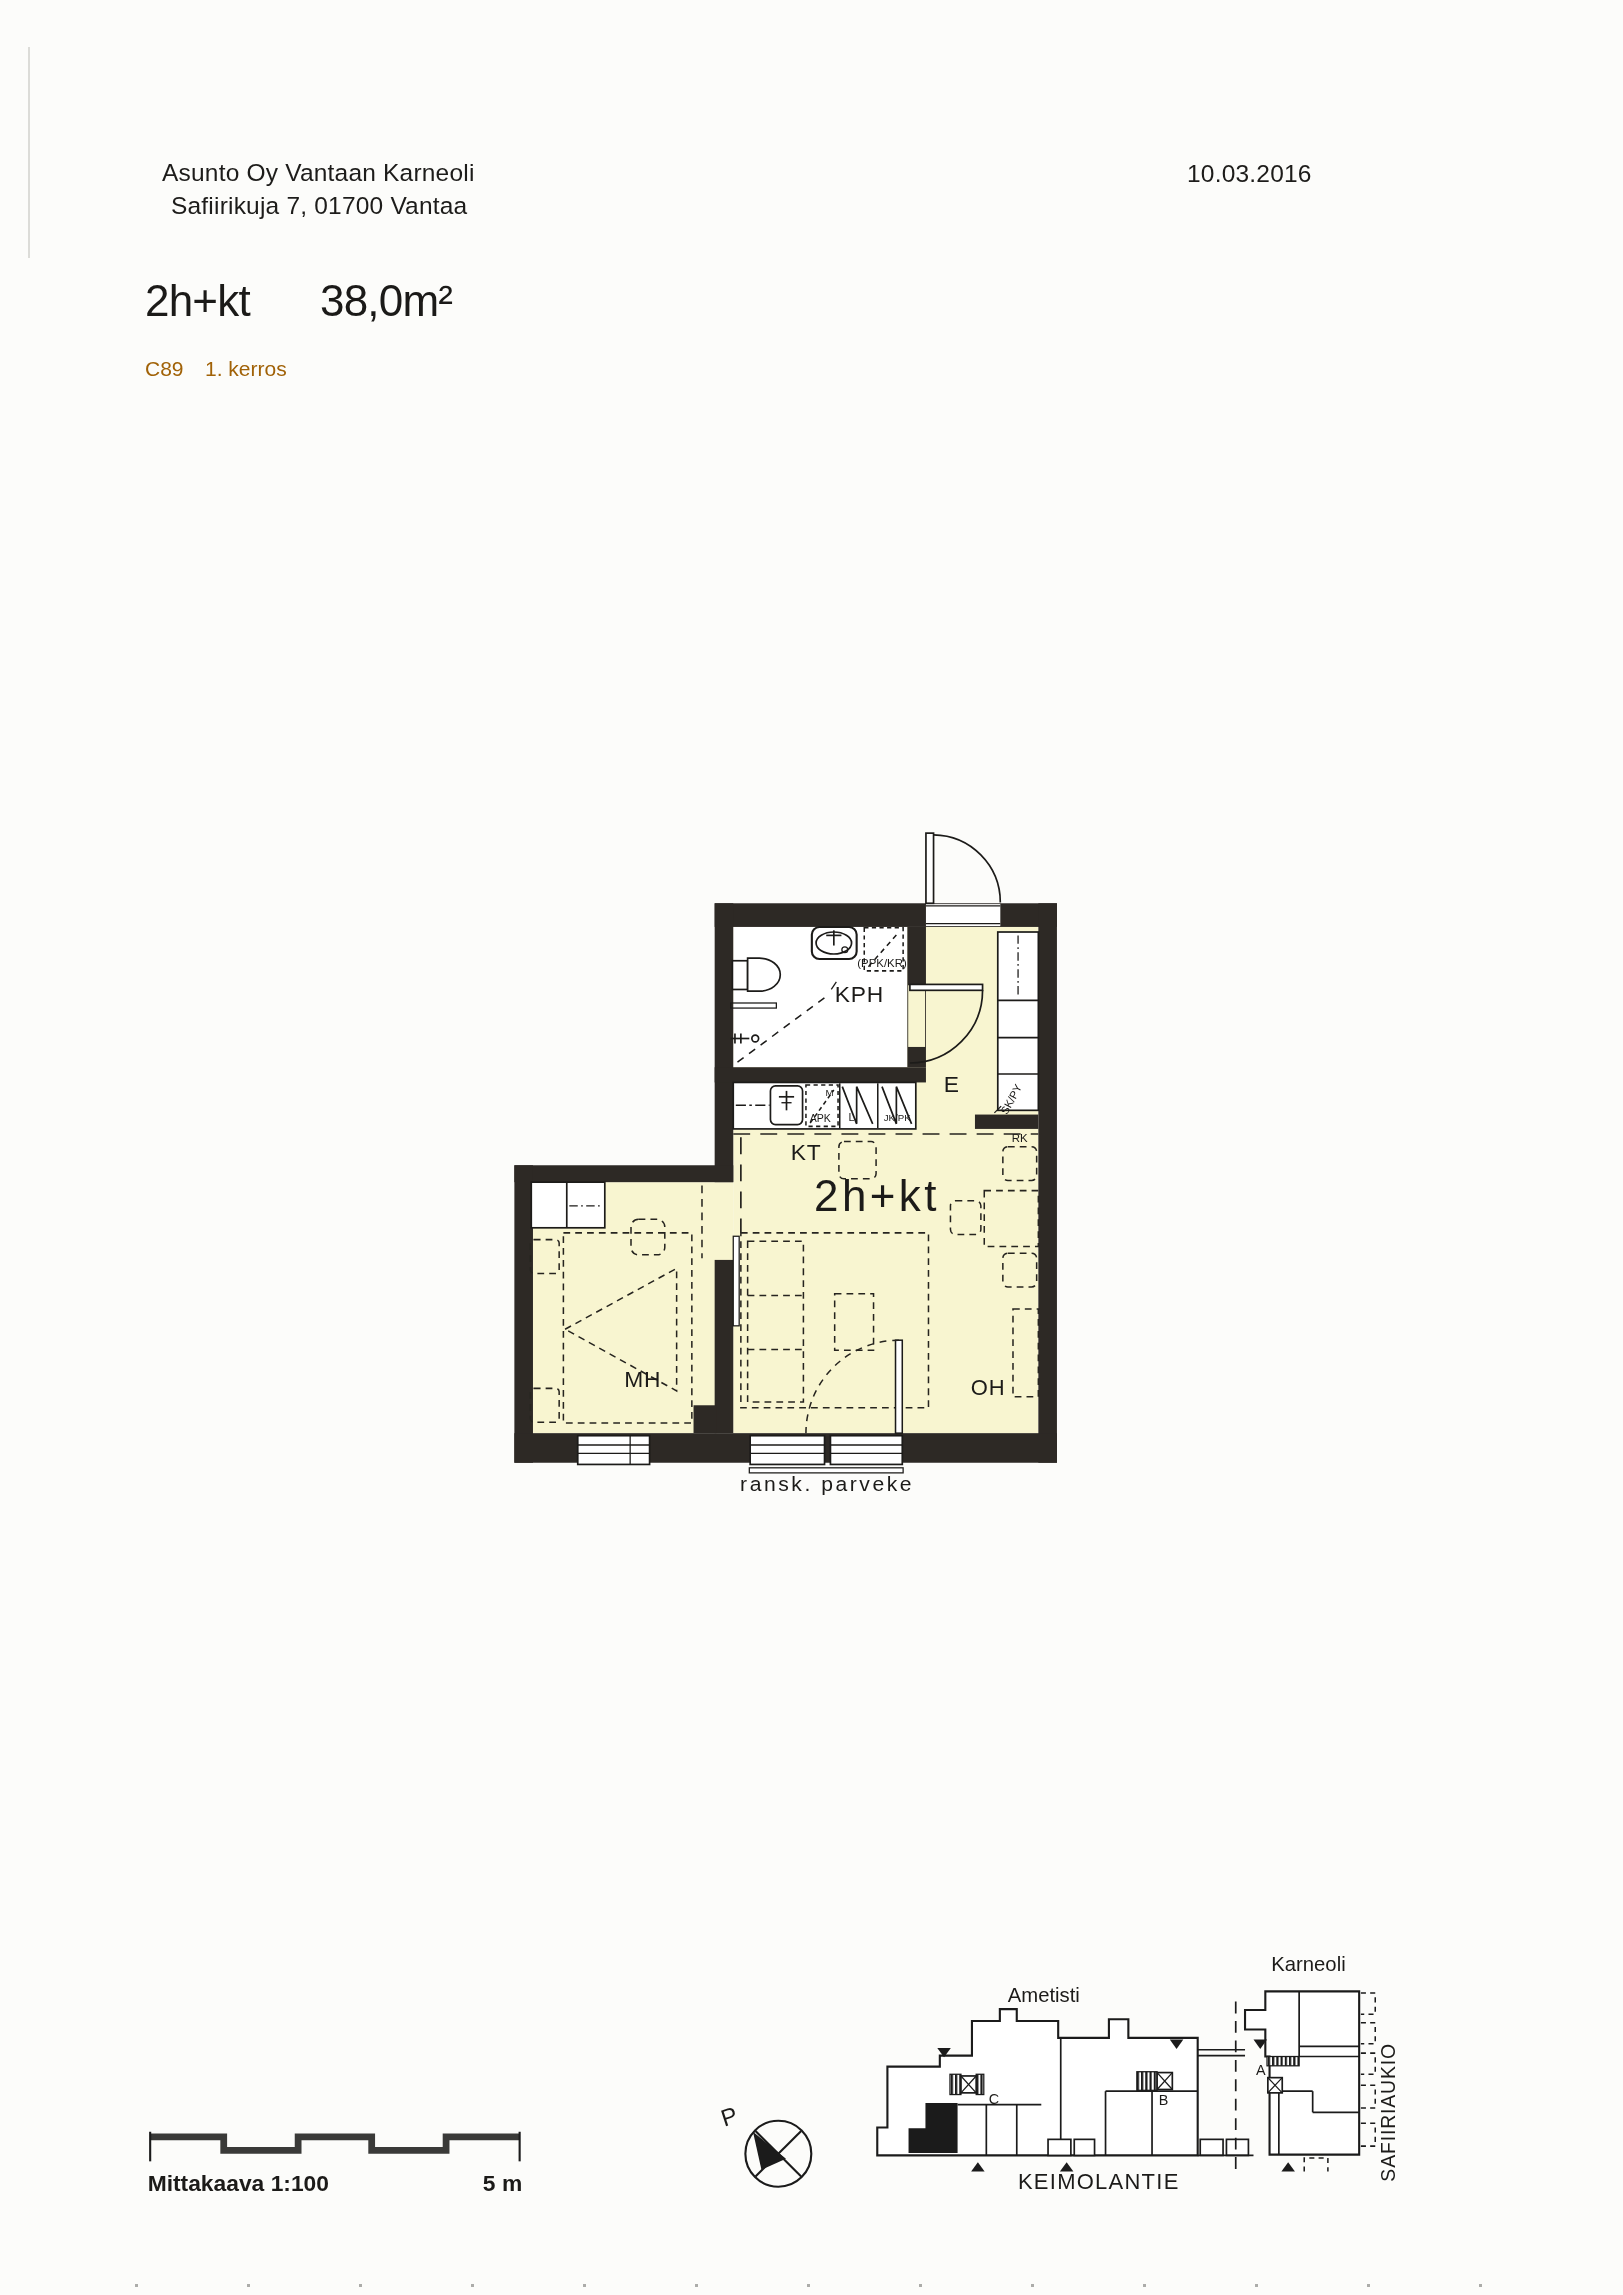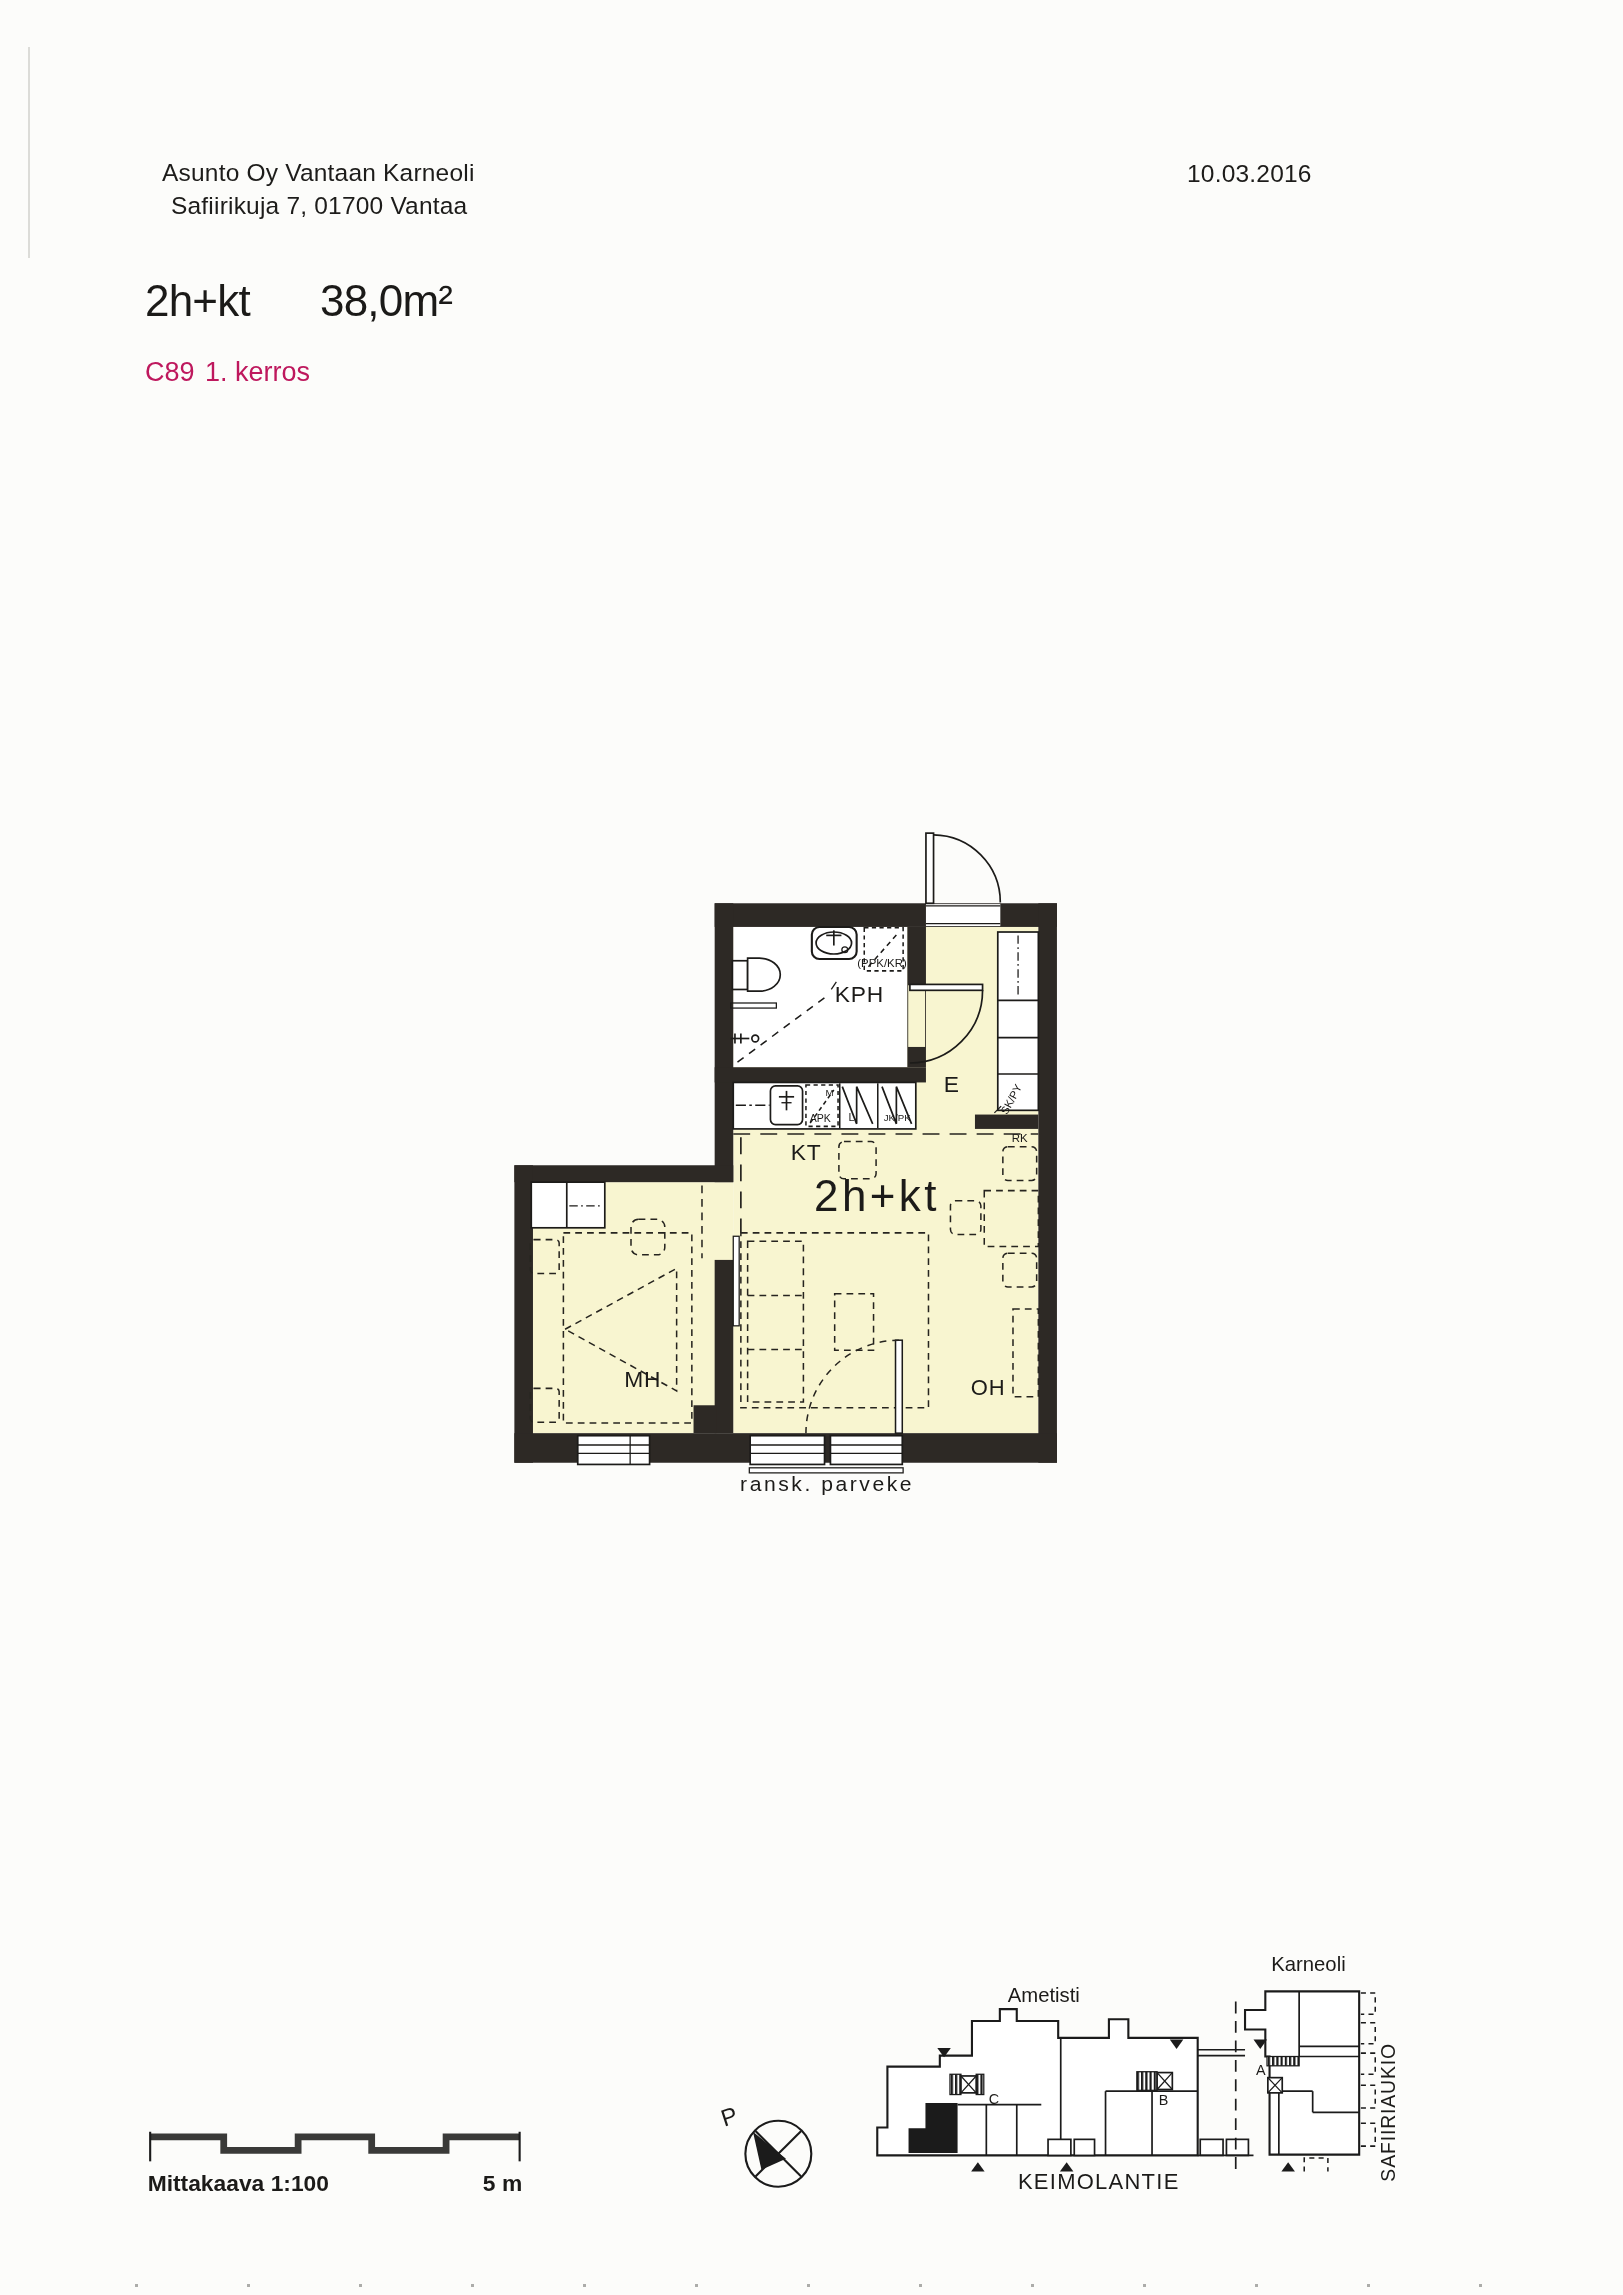--- a/index.html
+++ b/index.html
@@ -5,21 +5,21 @@
   html,body{margin:0;padding:0;}
   body{
     width:1623px;height:2295px;position:relative;overflow:hidden;
     background:#fcfcfa;
     font-family:"Liberation Sans", sans-serif;
     color:#1d1c1a;
   }
   .abs{position:absolute;}
   .hdr-line{font-size:24.5px;line-height:33px;letter-spacing:0.2px;color:#1d1c1a;}
   .big-type{font-size:44px;letter-spacing:-0.8px;color:#1b1a18;}
-  .id-line{font-size:27px;color:#be185d;}
+  .id-line{font-size:21px;color:#a16207;}
   svg text{font-family:"Liberation Sans", sans-serif;fill:#1c1b19;}
   .planlbl{letter-spacing:1px;}
   .scan-edge{background:#dcdcd8;}
   .scan-dots{
     background:repeating-linear-gradient(90deg,#6a6a66 0 3.4px,transparent 3.4px 112px);
     opacity:.55;
   }
 </style>
 </head>
 <body>

